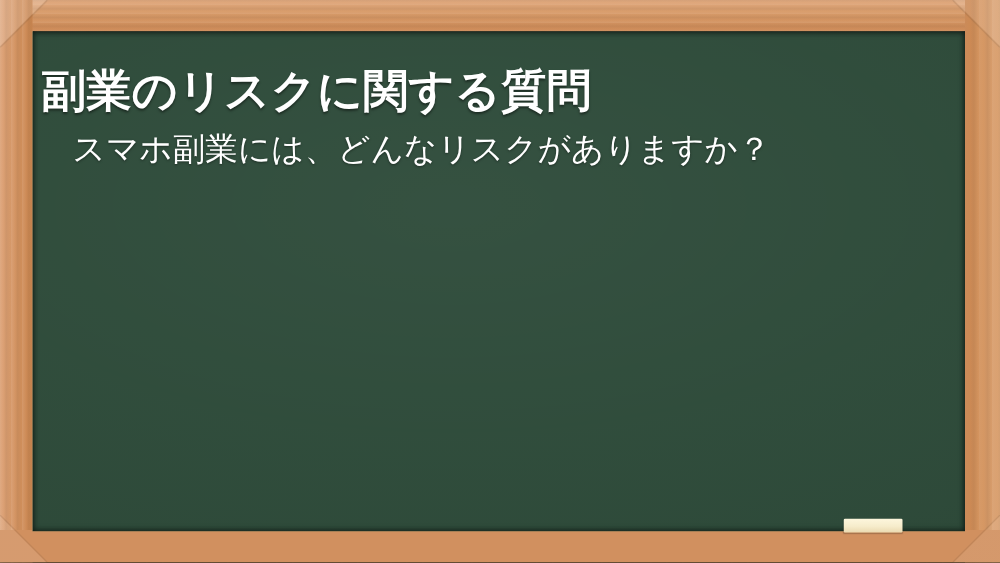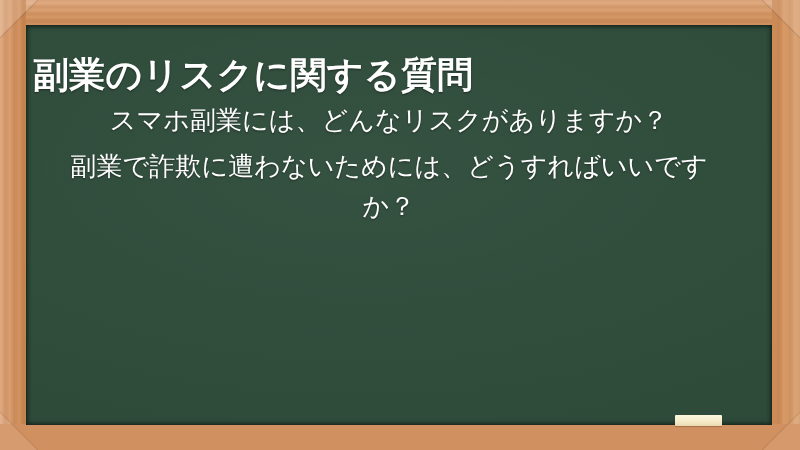--- a/index.html
+++ b/index.html
@@ -5,21 +5,21 @@
   html, body {
     margin: 0;
     padding: 0;
     background: #000;
   }
   #slide {
     position: relative;
     width: 800px;
     height: 450px;
     overflow: hidden;
-    font-family: Liberation Serif, serif;
+    font-family: Liberation Mono, monospace;
     -webkit-font-smoothing: antialiased;
   }
 
   
   .frame {
     position: absolute;
     inset: 0;
     background:
       repeating-linear-gradient(
         90deg,
@@ -129,27 +129,26 @@
     width: 712px;
     color: #ffffff;
     font-size: 36px;
     line-height: 1.25;
     letter-spacing: 0.2px;
     text-shadow: 0 1px 2px rgba(0,0,0,0.45);
     white-space: nowrap;
   }
   .body-list {
     position: absolute;
-    left: 18px;
+    left: 32px;
     top: 76px;
     width: 690px;
     margin: 0;
     padding: 0;
     list-style: none;
-    text-align: center;
   }
   .body-item {
     color: #ffffff;
     font-size: 26px;
     line-height: 40px;
     letter-spacing: 0.1px;
     margin: 0 0 6px 0;
     text-shadow: 0 1px 2px rgba(0,0,0,0.42);
   }
 
@@ -180,20 +179,19 @@
   <div class="mitre mitre-tr"></div>
   <div class="mitre mitre-bl"></div>
   <div class="mitre mitre-br"></div>
 
   <div class="board">
 
     <h1 class="board-title">副業のリスクに関する質問</h1>
 
     <ul class="body-list">
       <li class="body-item">スマホ副業には、どんなリスクがありますか？</li>
-      <li class="body-item">副業で詐欺に遭わないためには、どうすればいいですか？</li>
     </ul>
 
   </div>
 
   <div class="chalk-piece"></div>
 
 </div>
 
 </body></html>

